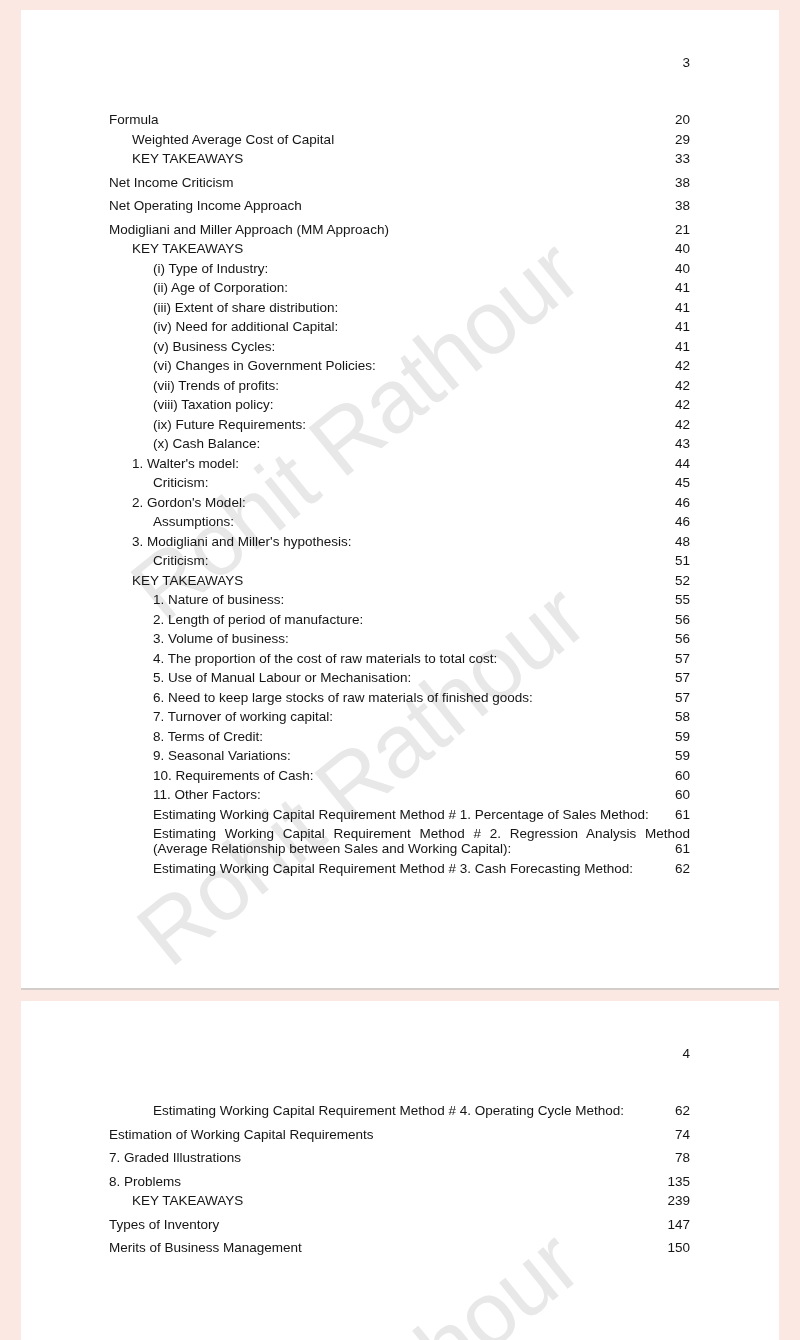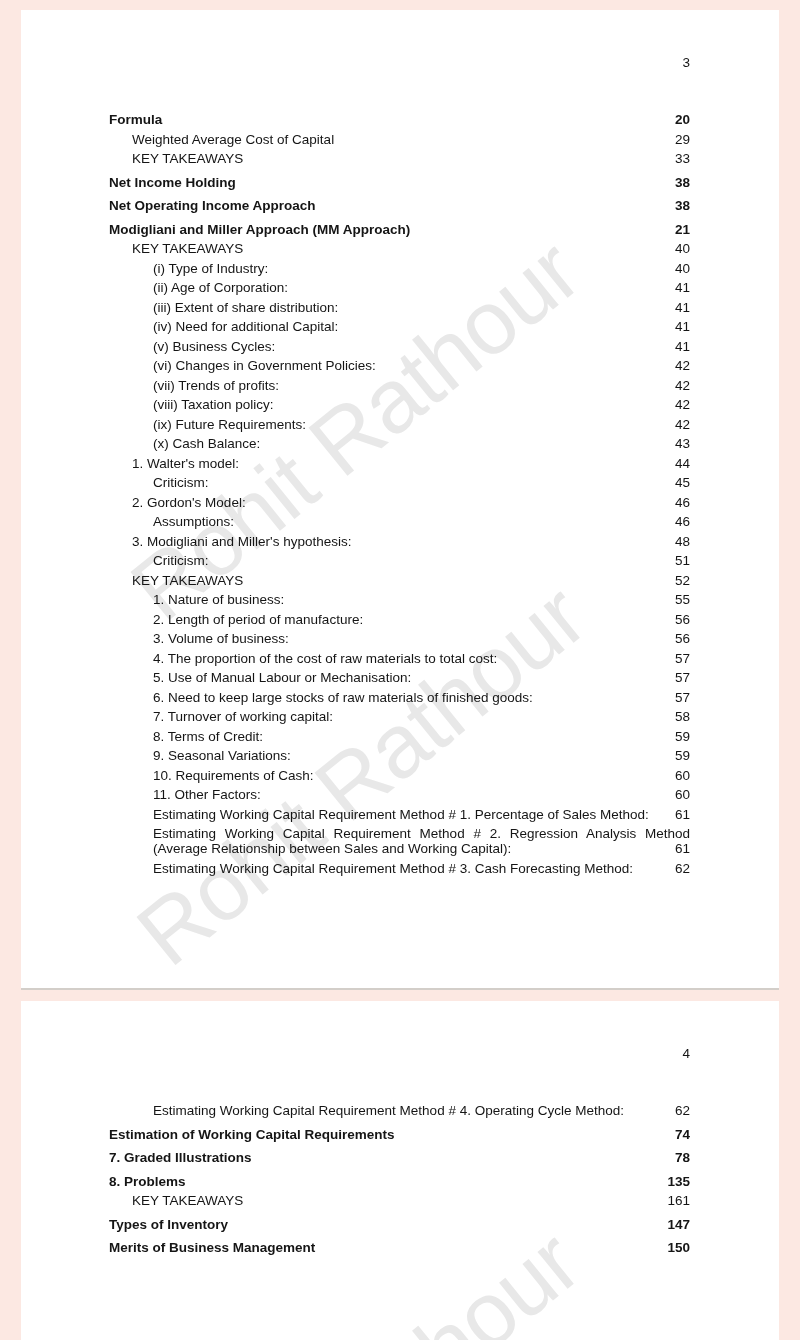--- a/index.html
+++ b/index.html
@@ -58,21 +58,21 @@
     line-height: 15px;
     margin-bottom: 4.5px;
   }
   .row .num {
     margin-left: auto;
     white-space: nowrap;
     padding-left: 8px;
   }
   .l1 { padding-left: 23px; text-align: right; }
   .l2 { padding-left: 44px; }
-  .bold { font-weight: bold; margin-top: 8.5px; }
+  .bold { font-weight: normal; margin-top: 8.5px; }
   .toc > :first-child { margin-top: 0; }
   .entry {
     line-height: 15px;
     margin-bottom: 4.5px;
   }
   .entry .jline {
     text-align: justify;
     text-align-last: justify;
   }
   .entry .row {
@@ -94,21 +94,21 @@
         </div>
         <div class="row l1">
           <span class="label">Weighted Average Cost of Capital</span>
           <span class="num">29</span>
         </div>
         <div class="row l1">
           <span class="label">KEY TAKEAWAYS</span>
           <span class="num">33</span>
         </div>
         <div class="row bold">
-          <span class="label">Net Income Holding</span>
+          <span class="label">Net Income Criticism</span>
           <span class="num">38</span>
         </div>
         <div class="row bold">
           <span class="label">Net Operating Income Approach</span>
           <span class="num">38</span>
         </div>
         <div class="row bold">
           <span class="label">Modigliani and Miller Approach (MM Approach)</span>
           <span class="num">21</span>
         </div>
@@ -260,21 +260,21 @@
         <div class="row bold">
           <span class="label">7. Graded Illustrations</span>
           <span class="num">78</span>
         </div>
         <div class="row bold">
           <span class="label">8. Problems</span>
           <span class="num">135</span>
         </div>
         <div class="row l1">
           <span class="label">KEY TAKEAWAYS</span>
-          <span class="num">161</span>
+          <span class="num">239</span>
         </div>
         <div class="row bold">
           <span class="label">Types of Inventory</span>
           <span class="num">147</span>
         </div>
         <div class="row bold">
           <span class="label">Merits of Business Management</span>
           <span class="num">150</span>
         </div>
       </div>

